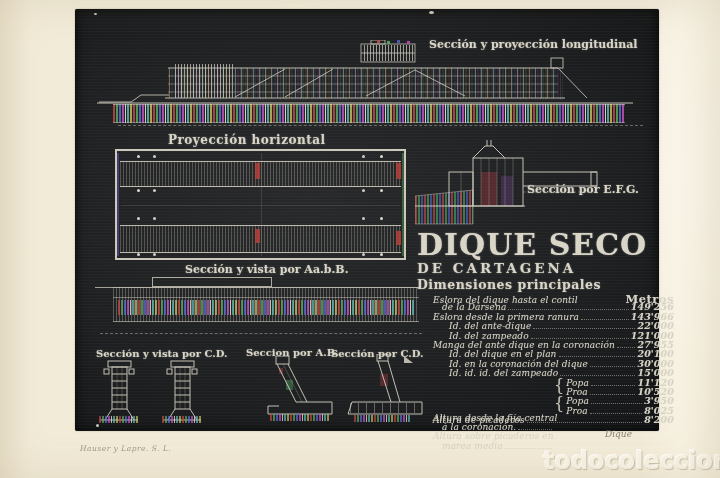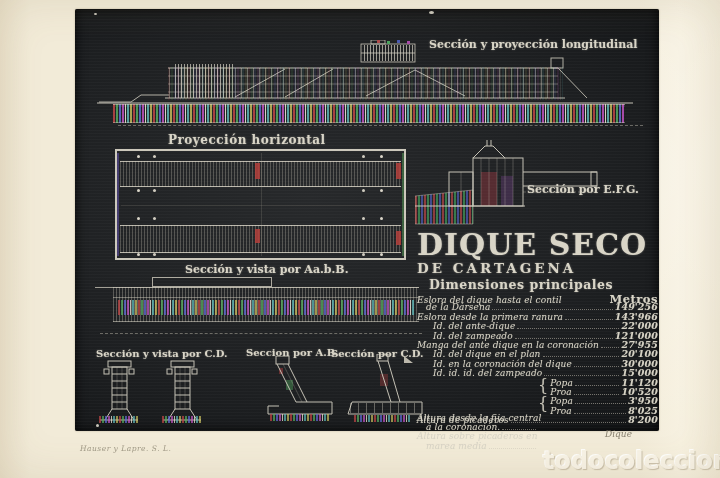--- a/index.html
+++ b/index.html
@@ -38,22 +38,22 @@
   .proj-midh{position:absolute;left:4px;right:4px;top:54px;height:1px;background:rgba(160,155,140,.18);}
   .redmark{position:absolute;width:5px;background:var(--red-accent,#b5413c);opacity:.85;}
   .tintL{position:absolute;left:0;top:2px;bottom:2px;width:2px;background:rgba(110,90,200,.45);}
   .tintR{position:absolute;right:0;top:2px;bottom:2px;width:2px;background:rgba(90,170,90,.45);}
   .dotrow{position:absolute;width:3px;height:3px;border-radius:50%;background:rgba(238,233,218,.9);
     box-shadow:16px 0 rgba(238,233,218,.85), 225px 0 rgba(238,233,218,.85), 243px 0 rgba(238,233,218,.9);}
   .speck{position:absolute;background:#e9e5d7;border-radius:50%;opacity:.85;}
   
   .title{left:417px;top:227px;width:208px;text-align:center;font-size:30px;letter-spacing:1px;}
   .subtitle{left:417px;top:260px;width:208px;text-align:left;font-size:13.5px;letter-spacing:3px;}
-  .dimstitle{left:417px;top:277px;width:208px;text-align:center;font-size:12.5px;letter-spacing:.5px;}
-  .dims{position:absolute;left:417px;top:292px;width:241px;color:#d6d2c4;font-style:italic;
+  .dimstitle{left:417px;top:277px;width:208px;font-size:12.5px;letter-spacing:.5px;}
+  .dims{position:absolute;left:433px;top:292px;width:241px;color:#d6d2c4;font-style:italic;
     font-size:9px;letter-spacing:.1px;text-shadow:0 0 1px rgba(240,235,220,.3);}
   .dline{display:flex;align-items:baseline;height:9.4px;}
   .dl{white-space:nowrap;}
   .ind{padding-left:9px;}
   .indid{padding-left:16px;font-style:italic;}
   .lead{flex:1;border-bottom:1px dotted rgba(205,200,185,.5);margin:0 2px 1px 2px;min-width:4px;}
   .sp{flex:1;}
   .dv{font-weight:bold;font-size:9.5px;white-space:nowrap;}
   .metros{font-style:normal;font-weight:bold;font-size:11.5px;letter-spacing:.5px;color:var(--ink,#d9d5c7);text-align:center;}
   .brow{display:flex;height:18.8px;}

